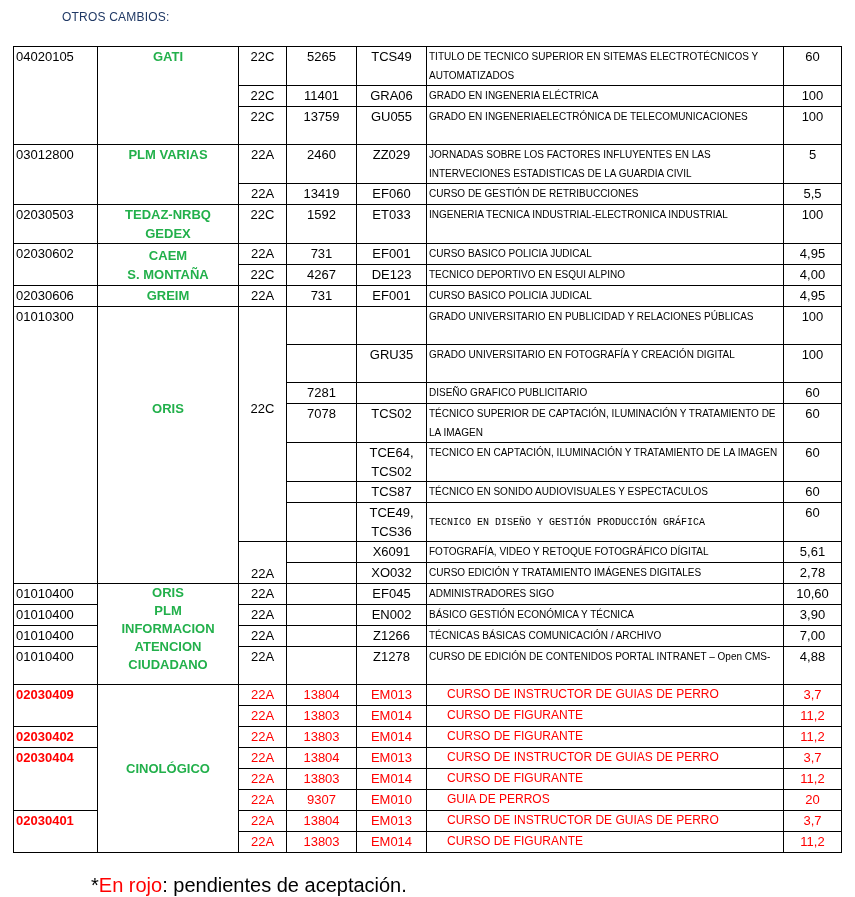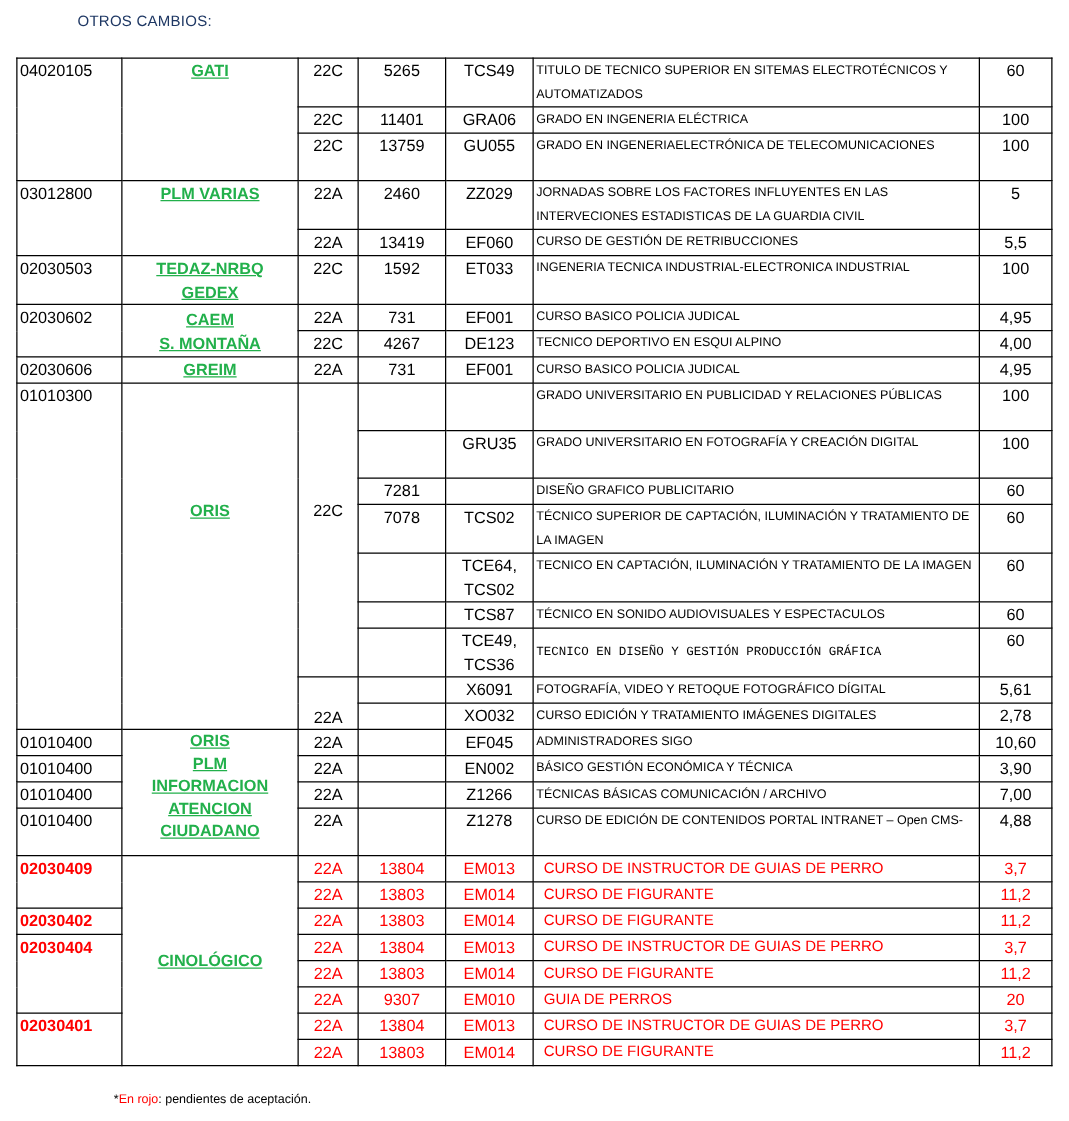--- a/index.html
+++ b/index.html
@@ -25,33 +25,33 @@
     vertical-align: top;
   }
   col.c-unit { width: 84px; }
   col.c-name { width: 141px; }
   col.c-cat  { width: 48px; }
   col.c-num  { width: 70px; }
   col.c-code { width: 70px; }
   col.c-desc { width: 357px; }
   col.c-val  { width: 58px; }
   td.unit { vertical-align: middle; text-align: left; padding-left: 10px; }
-  td.name { text-align: center; font-weight: bold; color: #22b04b; text-decoration: underline; }
+  td.name { text-align: center; font-weight: bold; color: #22b04b; }
   td.name.mid { vertical-align: middle; }
   td.cat, td.num, td.code { text-align: center; }
   td.desc { text-align: left; padding-left: 2px; font-size: 10px; }
   td.val { text-align: center; vertical-align: middle; }
   .red { color: #ff0000; }
-  td.desc.red { font-size: 12px; padding-left: 8px; }
+  td.desc.red { font-size: 12px; padding-left: 20px; }
   td.unit.red { vertical-align: top; font-weight: bold; }
   .h2 { height: 38px; }
   .h1 { height: 21px; }
   .footnote {
     position: absolute; left: 91px; top: 874px;
-    font-size: 10px; color: #000;
+    font-size: 20px; color: #000;
   }
   .footnote .red { color: #ff0000; }
 </style>
 </head>
 <body>
 
 <div class="title">OTROS CAMBIOS:</div>
 
 <table class="main">
   <colgroup>

